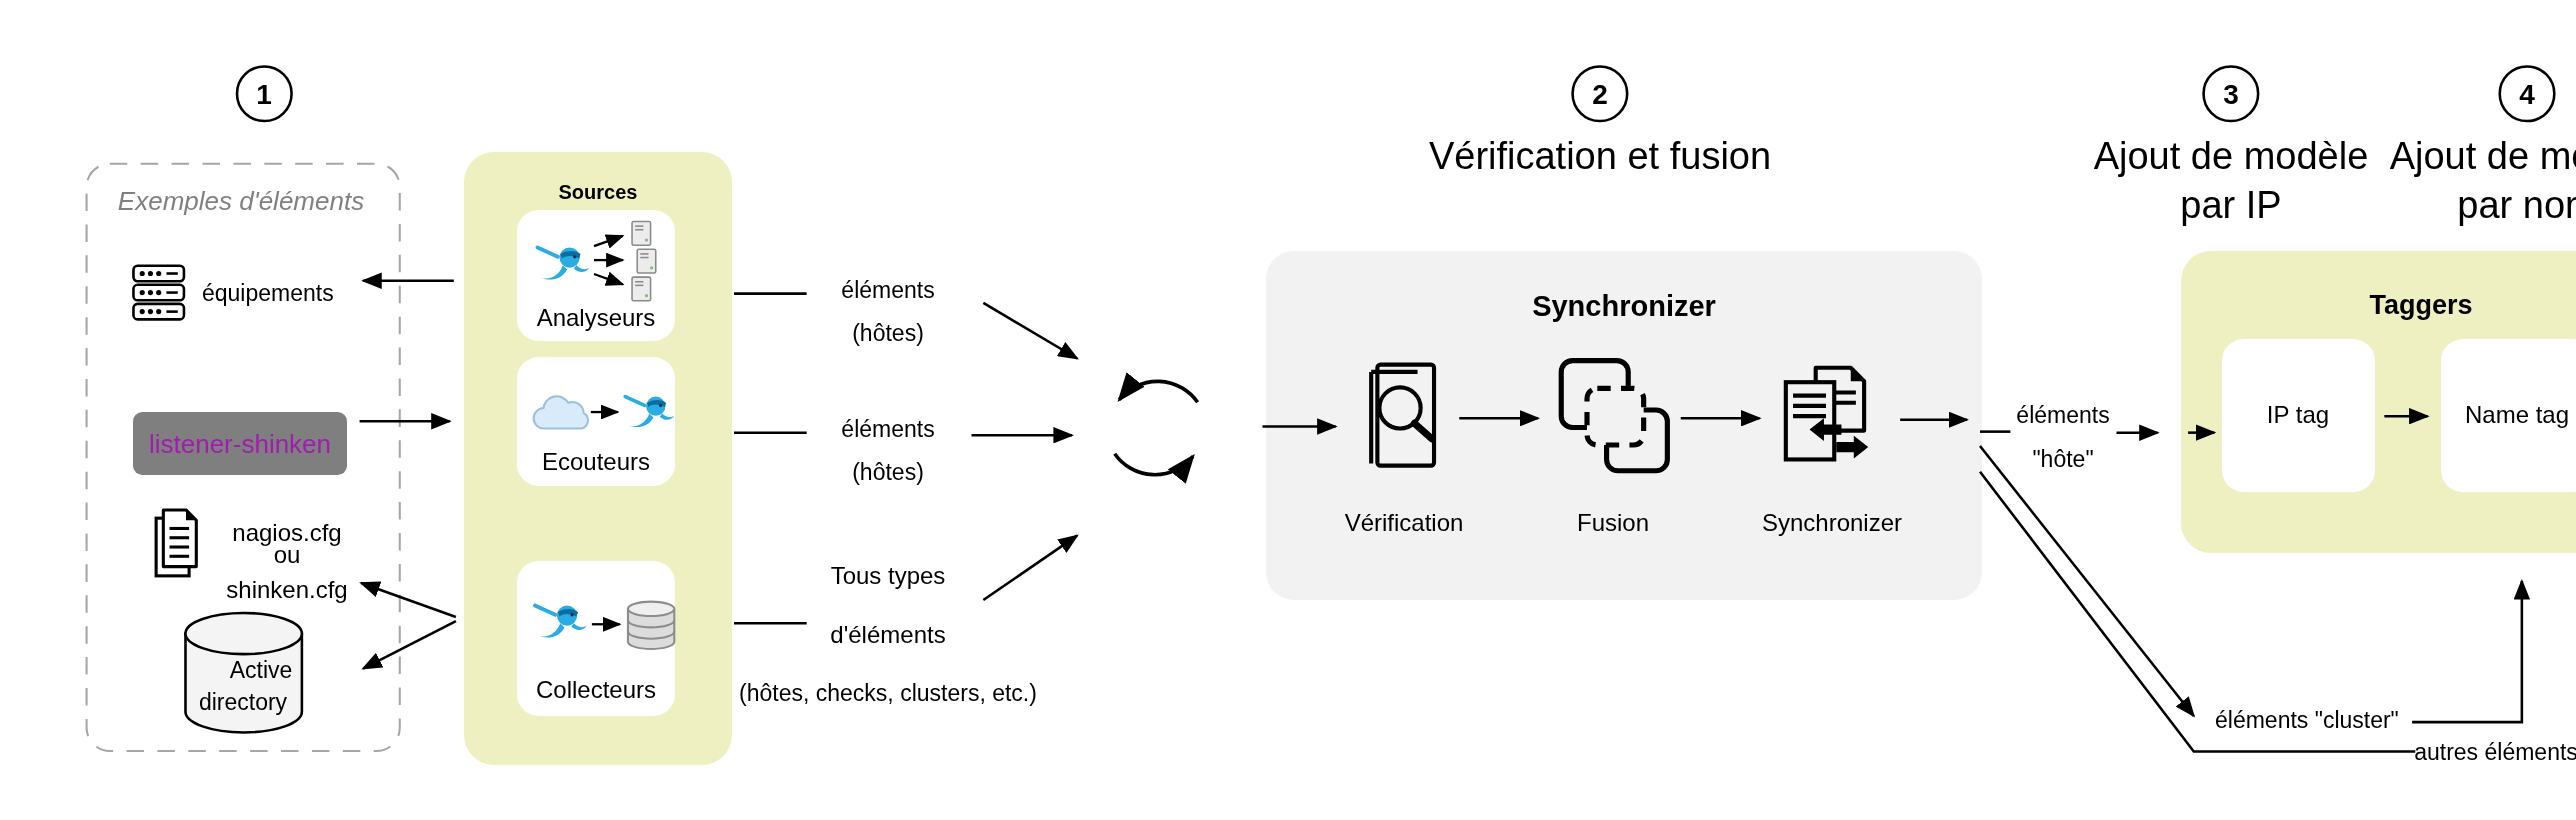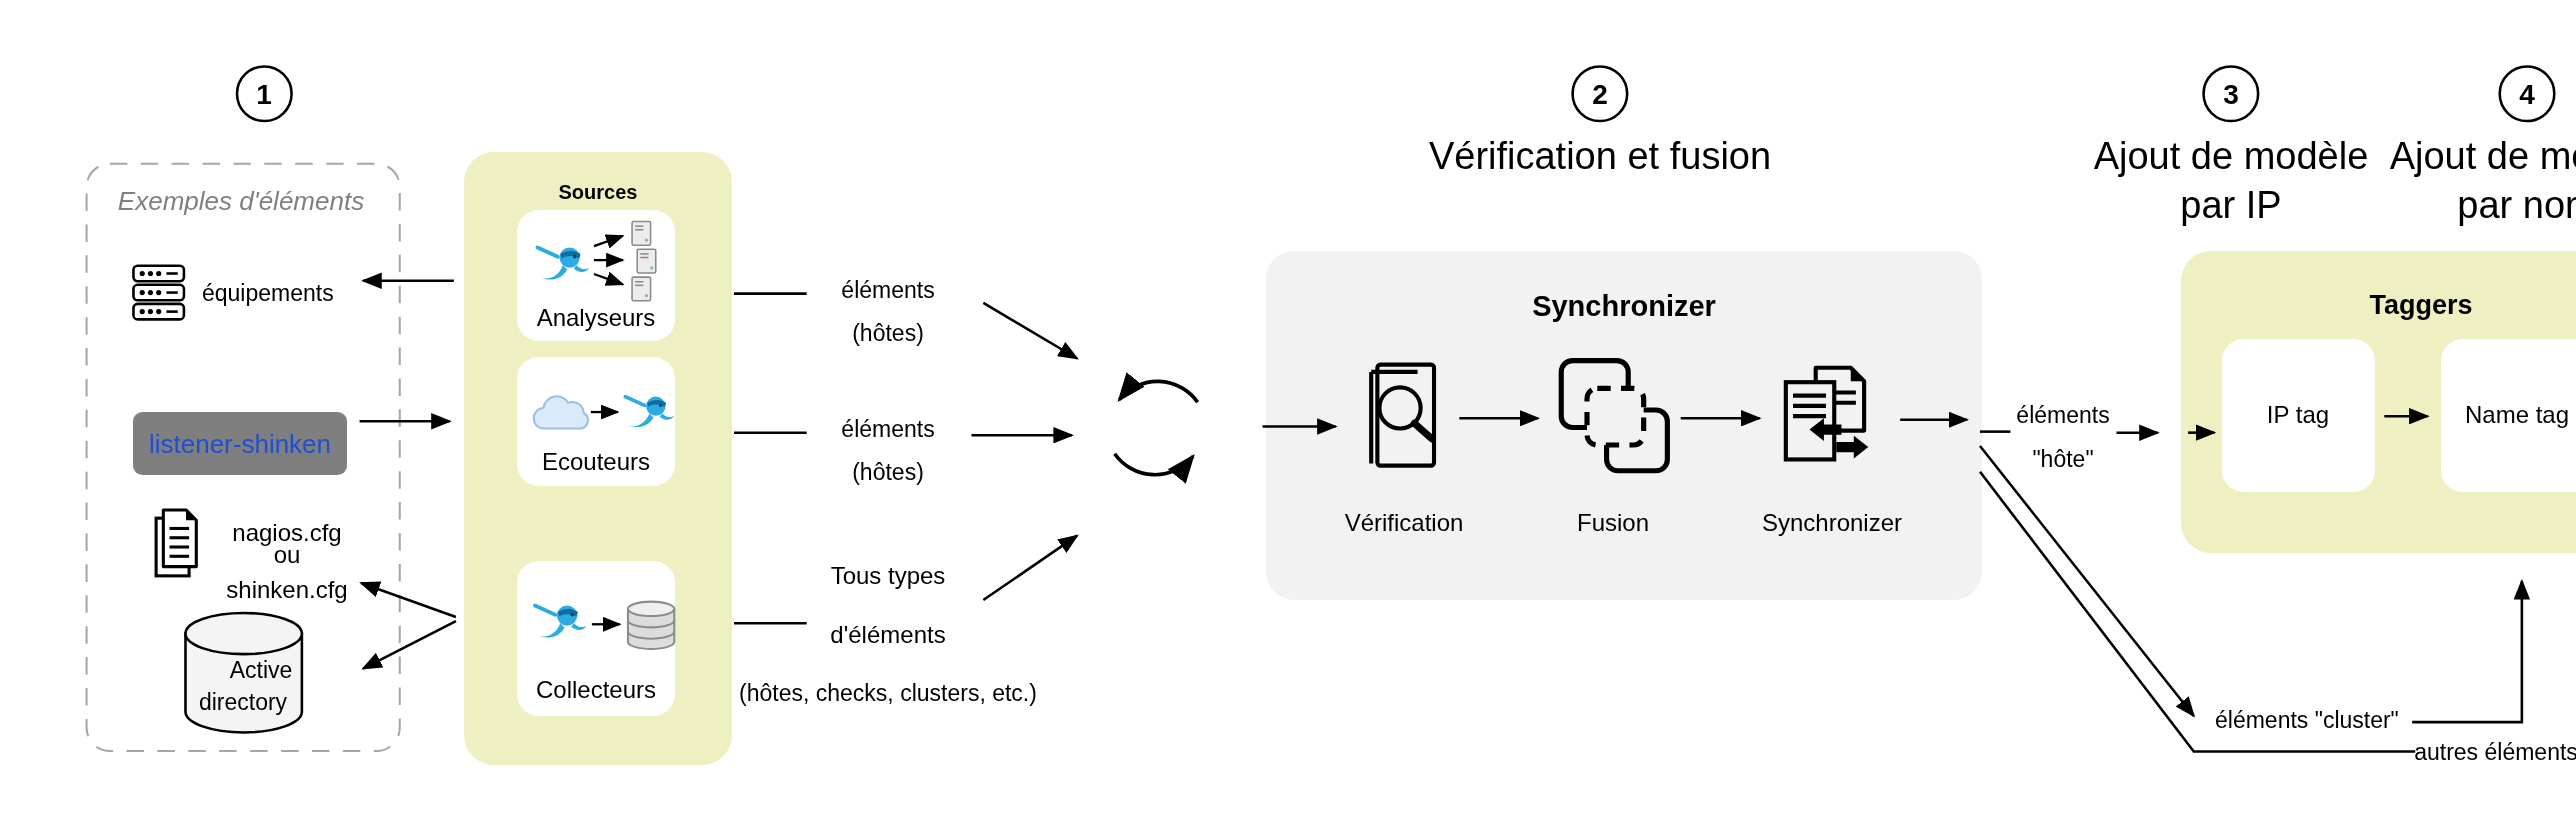--- a/index.html
+++ b/index.html
@@ -13,21 +13,21 @@
   .f58{font-size:38px}
   .f54b{font-size:20px;font-weight:700}
   .f52b{font-size:27px;font-weight:700}
   .f56b{font-size:29px;font-weight:700}
   .f50{font-size:26px}
   .f48{font-size:23px}
   .f46{font-size:24px}
   .f44{font-size:23px}
   .numb{font-size:28px;font-weight:700}
   .ital{font-style:italic;color:#808080}
-  .white{color:#1d4ed8}
+  .white{color:#a21caf}
   .yellow{background:#eef0c1;border-radius:30px}
   .graypanel{background:#f2f2f2;border-radius:28px}
   .card{background:#fff;border-radius:21.6px}
 </style>
 </head>
 <body>
 
 <div id="canvas">
 
   <div class="box yellow" style="left:464px;top:152px;width:268px;height:613px"></div>

